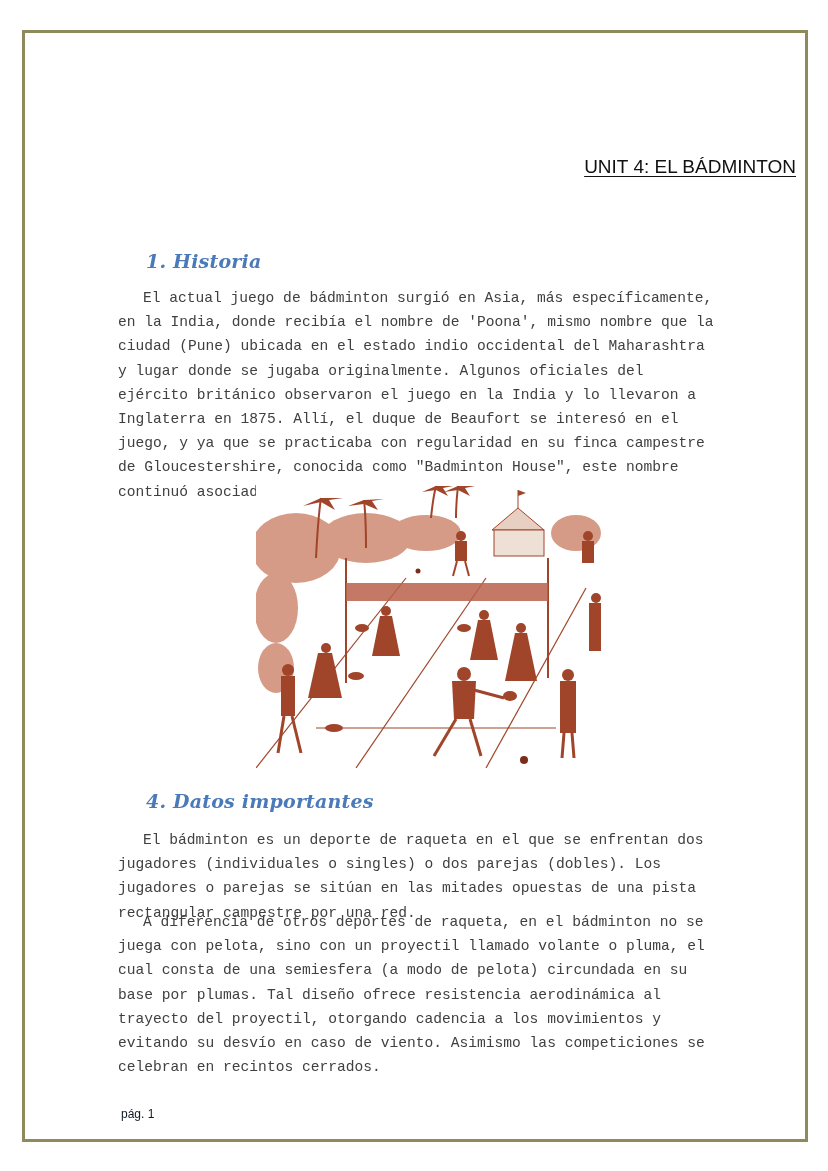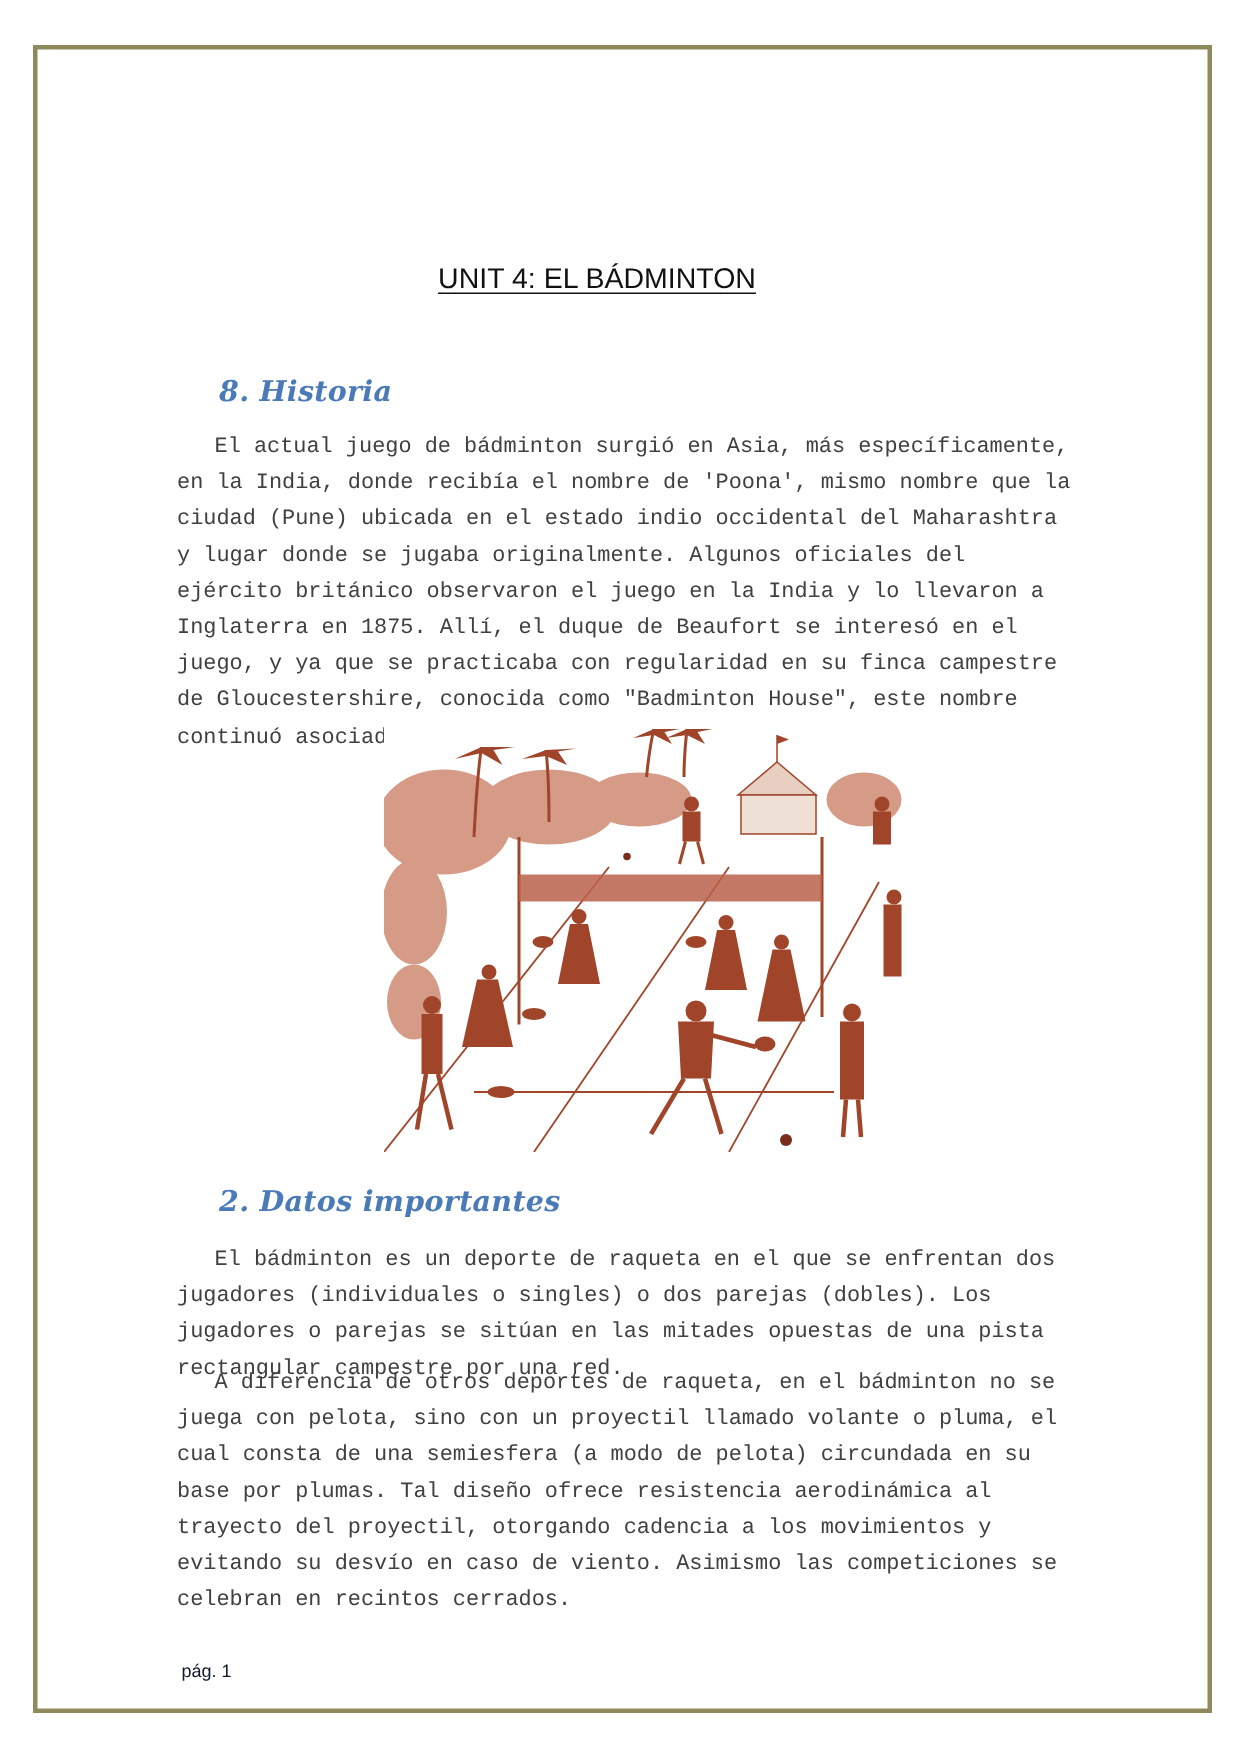--- a/index.html
+++ b/index.html
@@ -3,21 +3,21 @@
   <meta charset="utf-8">
   <style>
     html, body { margin: 0; padding: 0; background: #ffffff; }
     body { width: 828px; height: 1171px; position: relative; overflow: hidden;
            font-family: "Liberation Sans", "DejaVu Sans", sans-serif; color: #111; }
     .page-border {
       position: absolute; left: 22px; top: 30px; width: 780px; height: 1106px;
       border: 3px solid #8f8a5c; box-sizing: content-box;
     }
     .title {
-      position: absolute; left: 0; width: 796px; top: 176px; text-align: center;
+      position: absolute; left: 0; width: 796px; top: 156px; text-align: right;
       font-size: 19px; text-decoration: underline; text-underline-offset: 3px;
       font-family: "Liberation Sans", sans-serif; letter-spacing: 0px; color: #111;
     }
     .heading {
       position: absolute; left: 146px; font-family: "DejaVu Serif", "Liberation Serif", serif;
       font-weight: bold; font-style: italic; font-size: 19px; color: #4a7ab8;
       letter-spacing: 0.2px;
     }
     .para {
       position: absolute; left: 118px; width: 600px;
@@ -33,21 +33,21 @@
       font-family: "Liberation Sans", sans-serif;
     }
   </style>
 </head>
 <body>
 
 <div class="page-border"></div>
 
 <div class="title">UNIT 4: EL BÁDMINTON</div>
 
-<div class="heading" style="top:250px;">8. Historia</div>
+<div class="heading" style="top:250px;">1. Historia</div>
 
 <p class="para" style="top:286px;">El actual juego de bádminton surgió en Asia, más específicamente, en la India, donde recibía el nombre de 'Poona', mismo nombre que la ciudad (Pune) ubicada en el estado indio occidental del Maharashtra y lugar donde se jugaba originalmente. Algunos oficiales del ejército británico observaron el juego en la India y lo llevaron a Inglaterra en 1875. Allí, el duque de Beaufort se interesó en el juego, y ya que se practicaba con regularidad en su finca campestre de Gloucestershire, conocida como "Badminton House", este nombre continuó asociado con el juego.</p>
 
 <div class="figure">
   <svg viewBox="0 0 346 290" xmlns="http://www.w3.org/2000/svg">
     <rect x="0" y="0" width="346" height="290" fill="#ffffff"></rect>
 
     <g fill="#c77a5e" opacity="0.75">
       <ellipse cx="40" cy="70" rx="45" ry="35"></ellipse>
       <ellipse cx="110" cy="60" rx="45" ry="25"></ellipse>
@@ -131,19 +131,19 @@
     <g fill="#a0452a">
       <ellipse cx="106" cy="150" rx="7" ry="4"></ellipse>
       <ellipse cx="208" cy="150" rx="7" ry="4"></ellipse>
       <ellipse cx="100" cy="198" rx="8" ry="4"></ellipse>
       <ellipse cx="78" cy="250" rx="9" ry="4"></ellipse>
     </g>
     <circle cx="268" cy="282" r="4" fill="#7a2e1a"></circle>
   </svg>
 </div>
 
-<div class="heading" style="top:790px;">2. Datos importantes</div>
+<div class="heading" style="top:790px;">4. Datos importantes</div>
 
 <p class="para" style="top:828px;">El bádminton es un deporte de raqueta en el que se enfrentan dos jugadores (individuales o singles) o dos parejas (dobles). Los jugadores o parejas se sitúan en las mitades opuestas de una pista rectangular campestre por una red.</p>
 
 <p class="para" style="top:910px;">A diferencia de otros deportes de raqueta, en el bádminton no se juega con pelota, sino con un proyectil llamado volante o pluma, el cual consta de una semiesfera (a modo de pelota) circundada en su base por plumas. Tal diseño ofrece resistencia aerodinámica al trayecto del proyectil, otorgando cadencia a los movimientos y evitando su desvío en caso de viento. Asimismo las competiciones se celebran en recintos cerrados.</p>
 
 <div class="page-number">pág. 1</div>
 
 </body></html>

